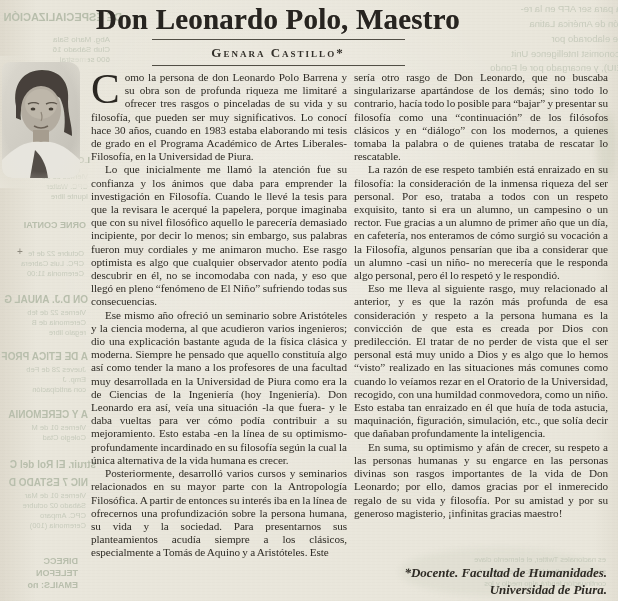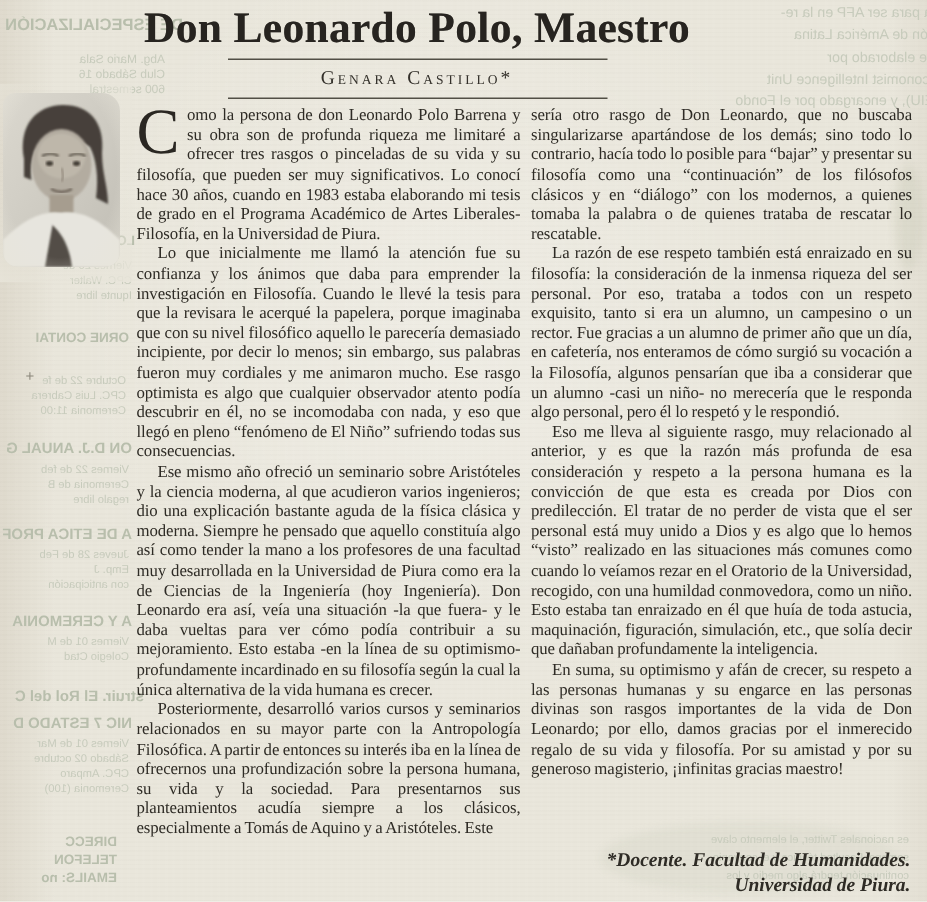--- a/index.html
+++ b/index.html
@@ -36,21 +36,21 @@
   .headline{
     font-size:29px;line-height:33px;font-weight:700;color:#272420;
     letter-spacing:.2px;margin:0;text-shadow:0 0 .4px rgba(40,36,30,.55);
   }
   .byline-block{
     width:253px;margin:3px auto 0;
     border-top:1.5px solid #514e45;border-bottom:1.5px solid #514e45;
     padding:3px 0 4px;
   }
   .byline{
-    font-variant:small-caps;font-weight:400;font-size:13px;color:#33302a;
+    font-variant:small-caps;font-weight:700;font-size:13px;color:#33302a;
     letter-spacing:2px;
     text-align:right;
   }
 
   
   .photo{
     position:absolute;left:2px;top:62px;width:78px;height:116px;z-index:2;
     border-radius:8px 12px 10px 10px;overflow:hidden;
   }
   .photo-fade{

